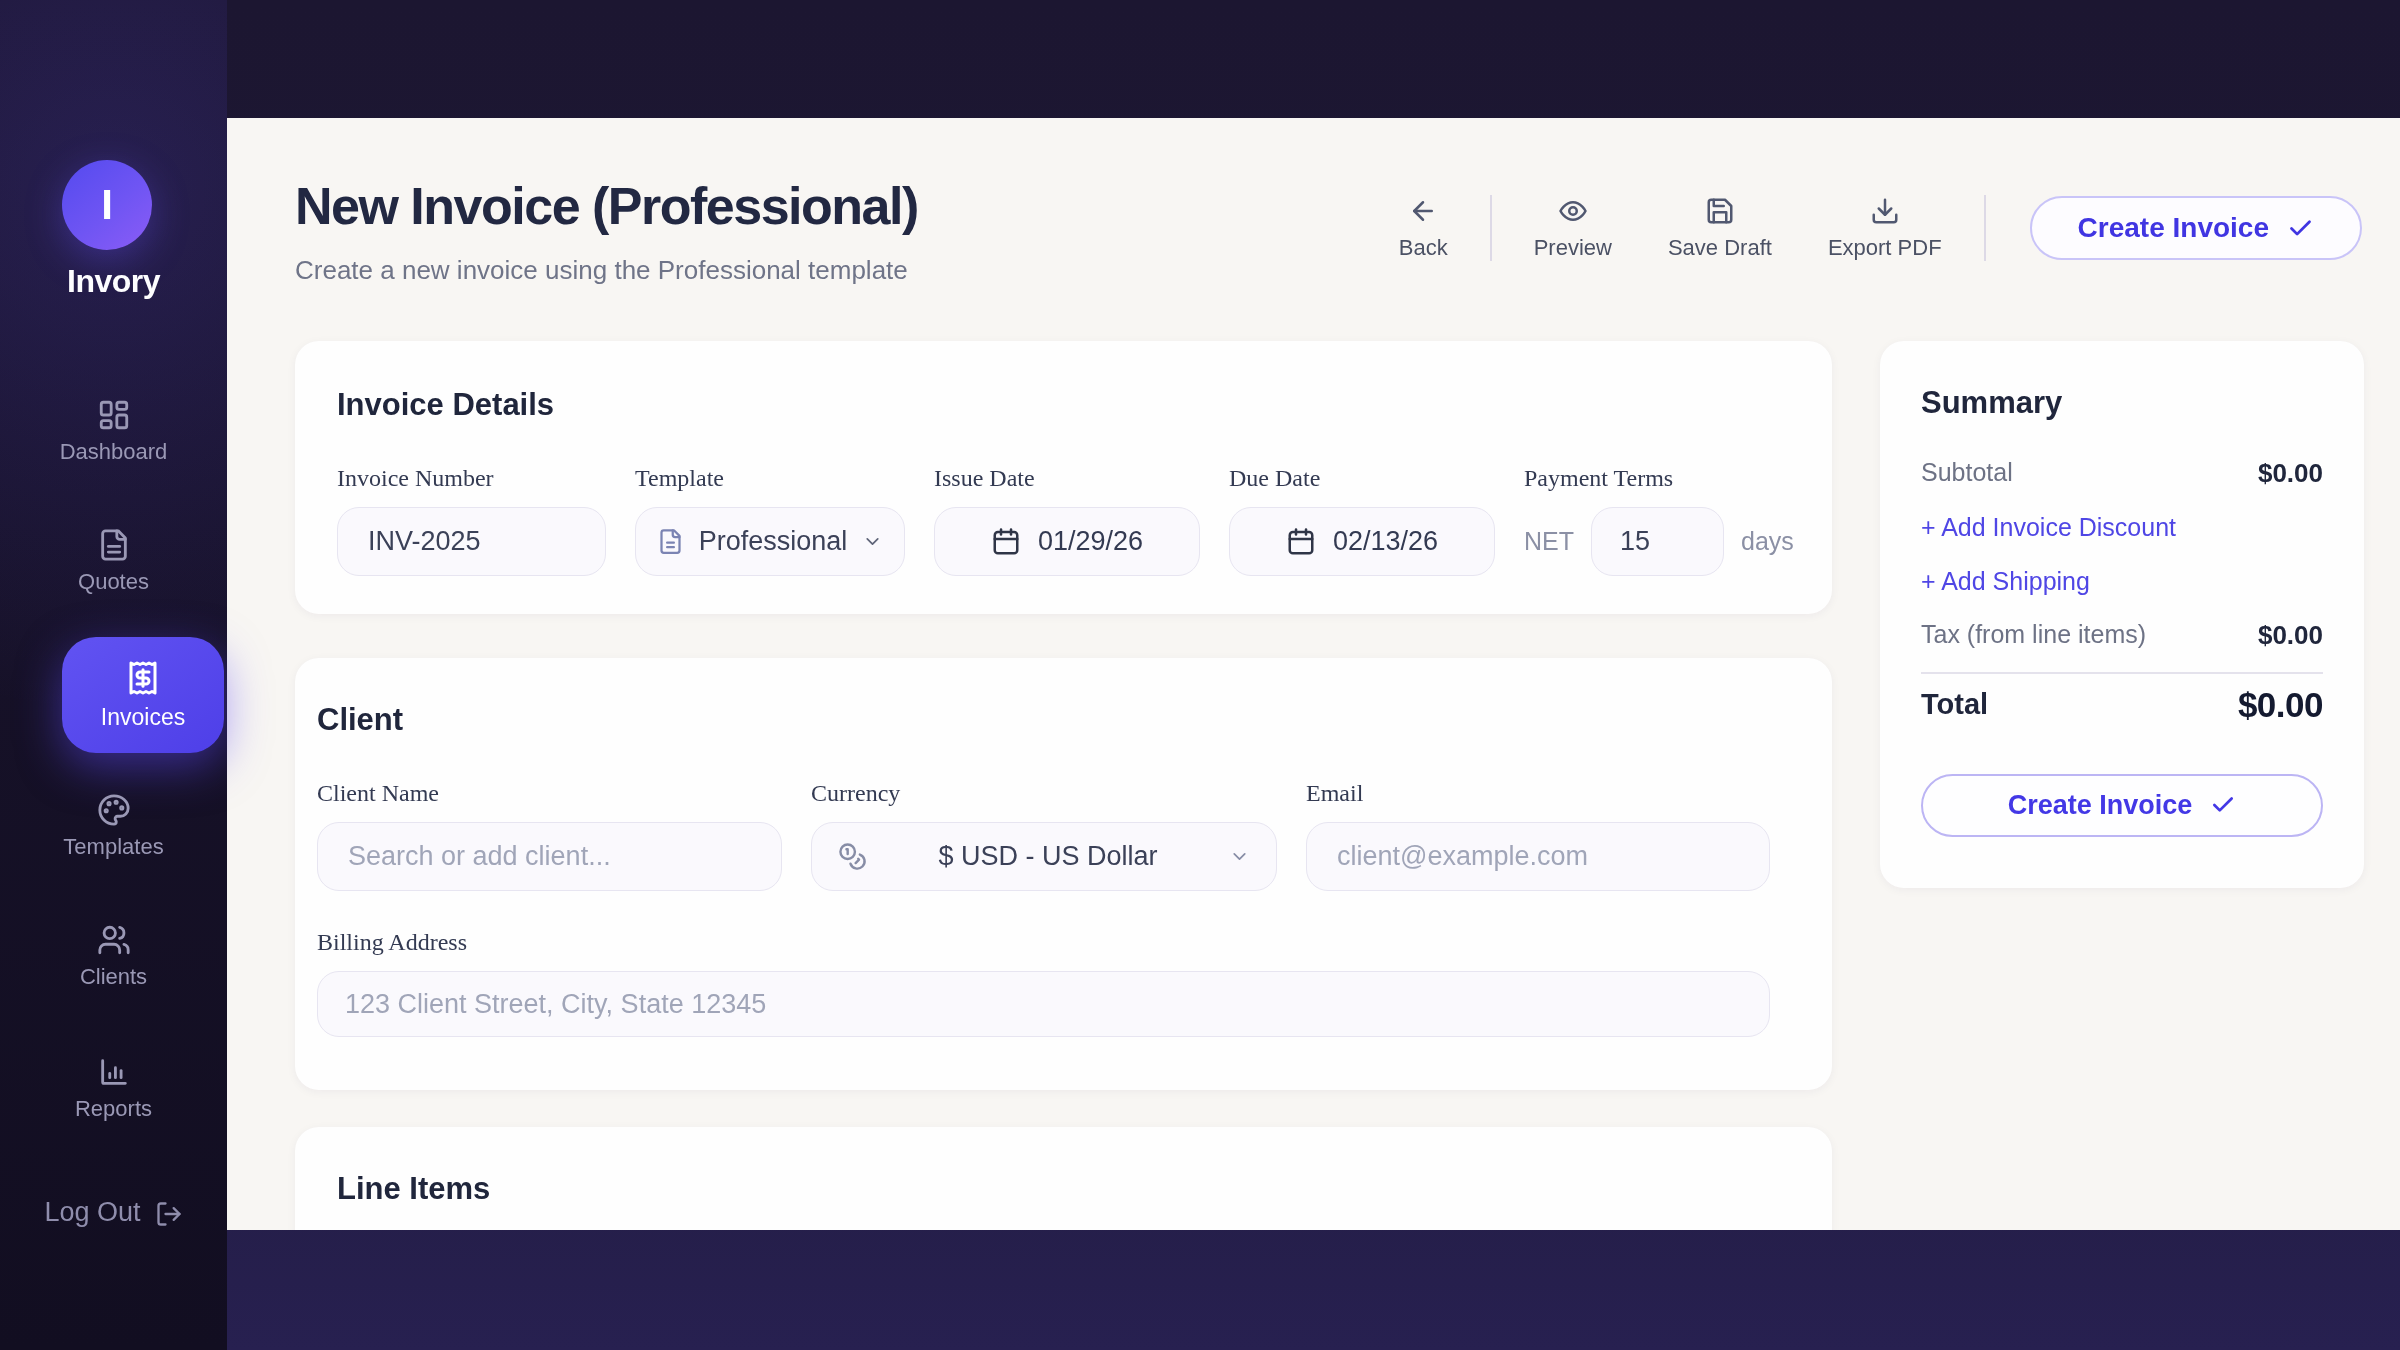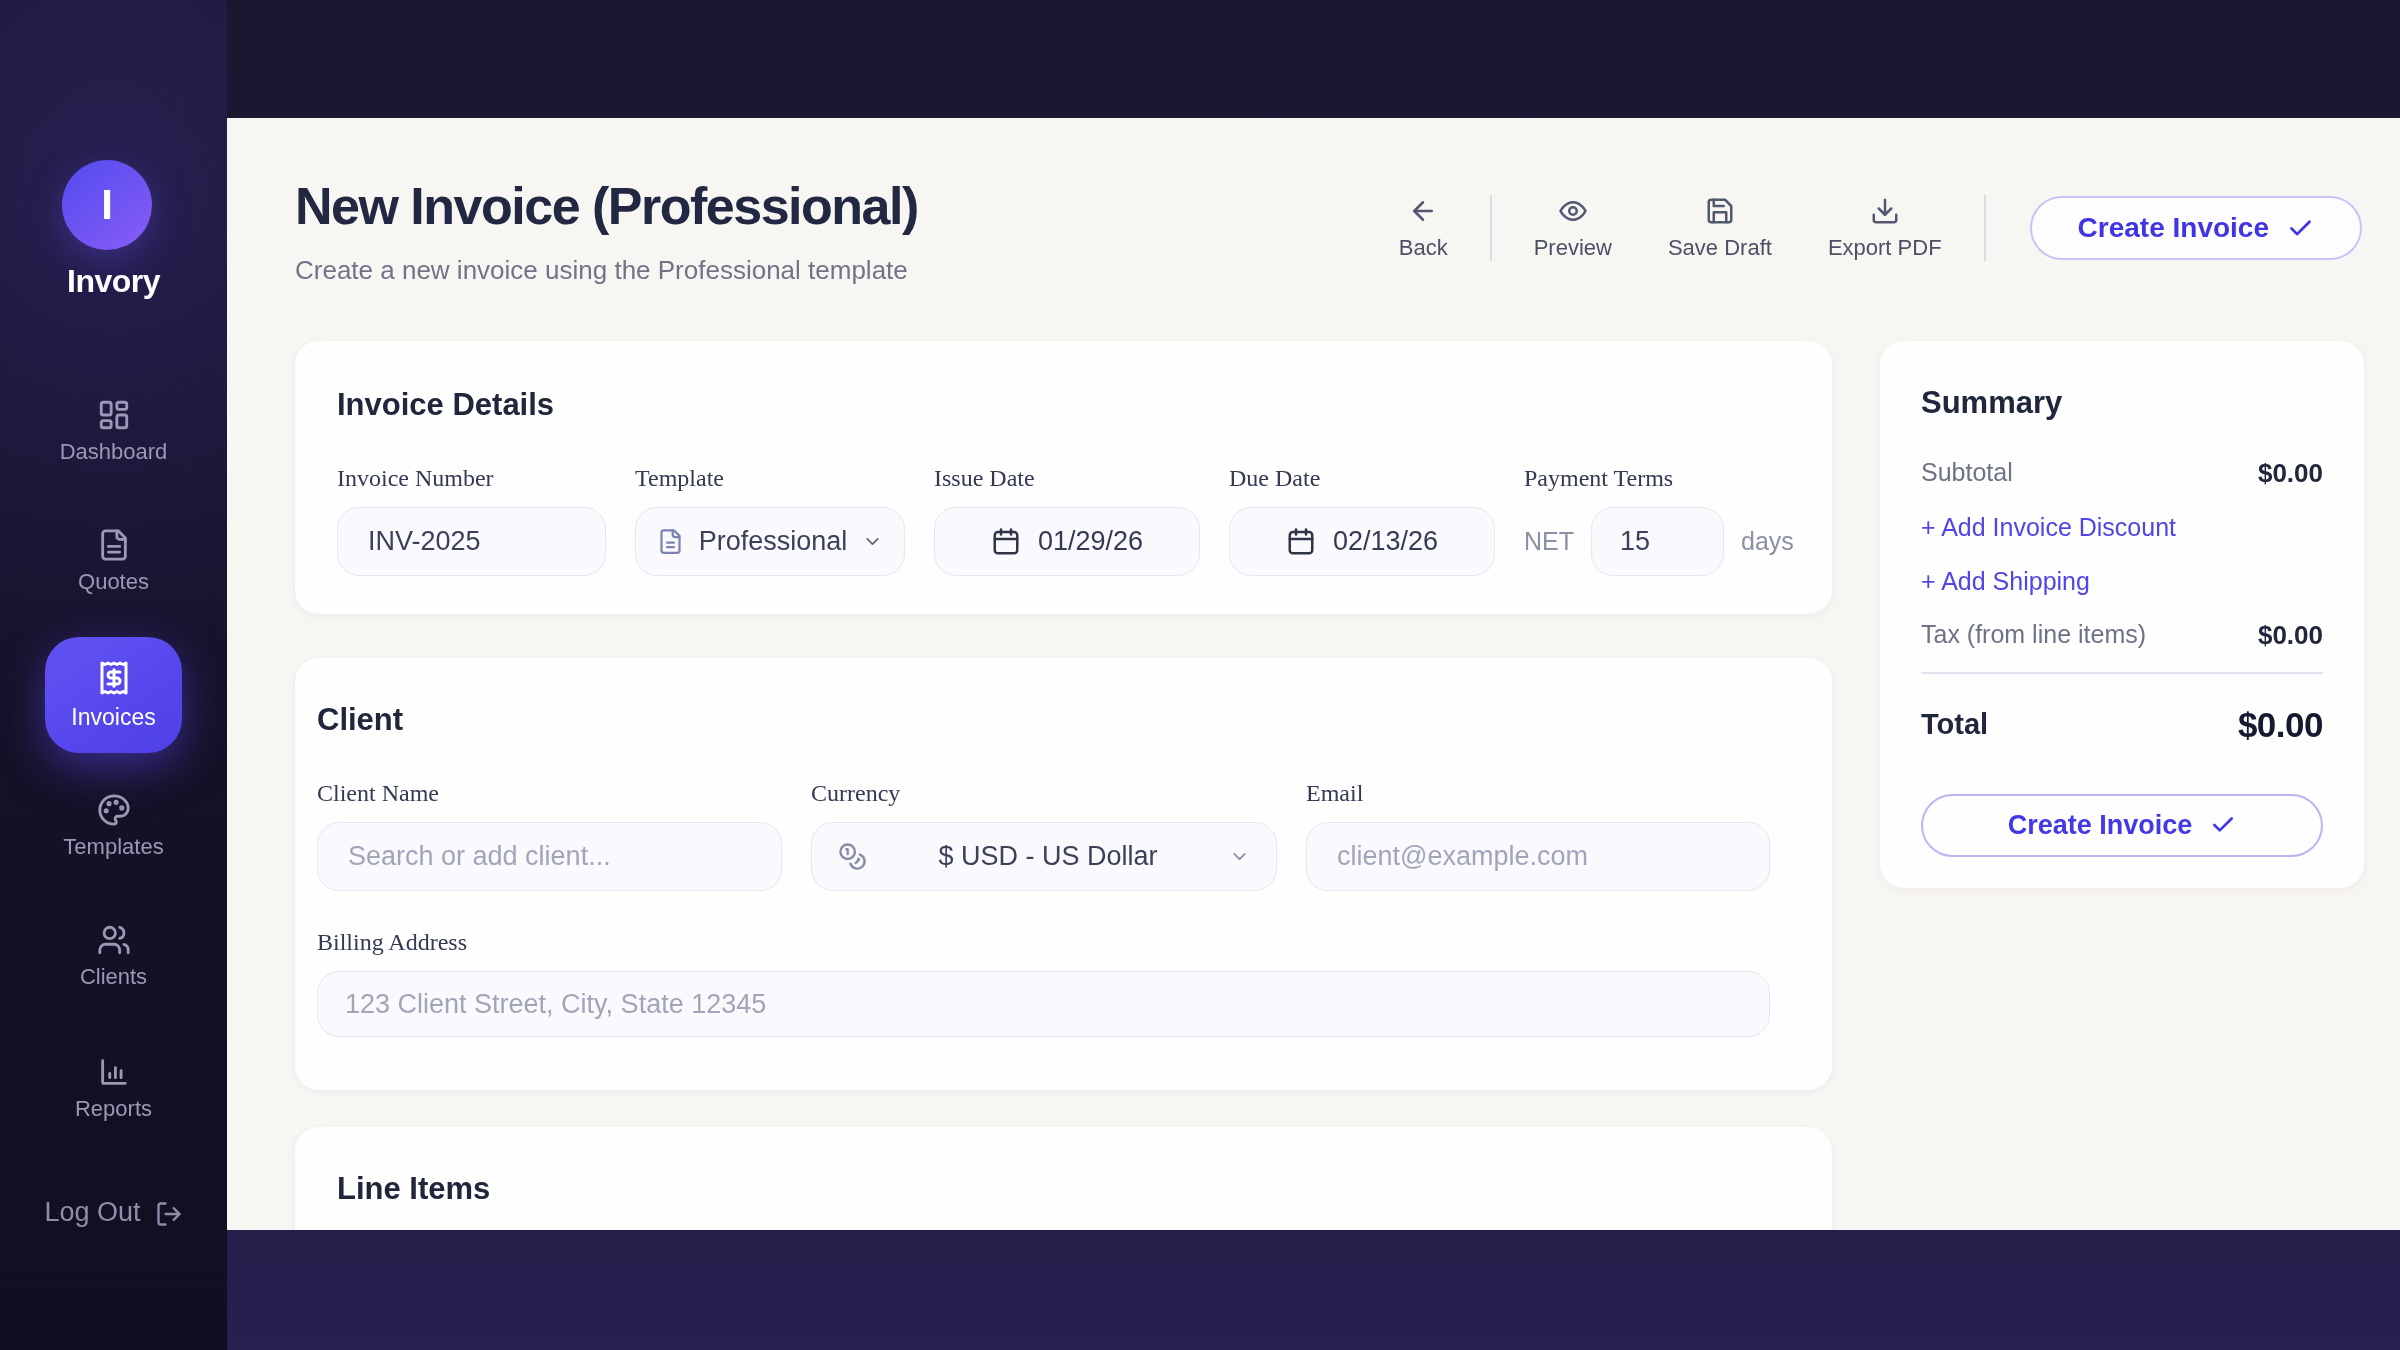--- a/index.html
+++ b/index.html
@@ -33,21 +33,21 @@
     color:#fdfdff; font-size:32px; font-weight:800; letter-spacing:-.5px;
   }
   .nav-item {
     position:absolute; left:0; width:227px; height:72px;
     display:flex; flex-direction:column; align-items:center; gap:7px;
     color:#9a98b5; cursor:pointer;
   }
   .nav-item svg { width:34px; height:34px; }
   .nav-label { font-size:22px; }
   .nav-active {
-    position:absolute; left:45px; width:137px; height:116px; border-radius:34px;
+    position:absolute; left:62px; width:162px; height:116px; border-radius:34px;
     background:linear-gradient(145deg,#6153f2 0%,#4e3fe8 100%);
     box-shadow:0 14px 44px rgba(92,72,242,.5);
     display:flex; flex-direction:column; align-items:center; padding-top:23px; gap:8px;
     color:#fff; cursor:pointer;
   }
   .nav-active svg { width:36px; height:36px; }
   .nav-active .nav-label { font-size:23px; font-weight:500; }
   .logout {
     position:absolute; left:0; top:1178px; width:227px; height:50px;
     display:flex; align-items:flex-end; justify-content:center; gap:14px;
@@ -135,21 +135,21 @@
   .billing-block .input { height:66px; width:1453px; padding-left:27px; }
 
   
   .sum-row { display:flex; justify-content:space-between; align-items:flex-start; height:30px; margin-top:24px; }
   .sum-row:first-of-type { margin-top:37px; }
   .sum-label { font-size:25px; color:#6d7285; }
   .sum-value { font-size:26px; font-weight:600; color:#20263c; }
   .sum-link { margin-top:24px; height:30px; display:flex; align-items:center;
               font-size:25px; color:#4f46e5; cursor:pointer; }
   .sum-divider { margin-top:22px; height:1.5px; background:#e4e2ec; }
-  .sum-total { display:flex; justify-content:space-between; align-items:center; margin-top:30px; height:42px; }
+  .sum-total { display:flex; justify-content:space-between; align-items:center; margin-top:10px; height:42px; }
   .total-label { font-size:29px; font-weight:700; color:#20263c; }
   .total-value { font-size:35px; font-weight:800; color:#141a30; letter-spacing:-.5px; }
   .btn-create-sum {
     margin-top:48px; width:402px; height:63px; border-radius:32px;
     background:#fefeff; border:2.5px solid #bcb5f4;
     display:flex; align-items:center; justify-content:center; gap:18px;
     color:#4338e6; font-size:27px; font-weight:700; cursor:pointer;
   }
   .btn-create-sum svg { width:26px; height:26px; }
 

